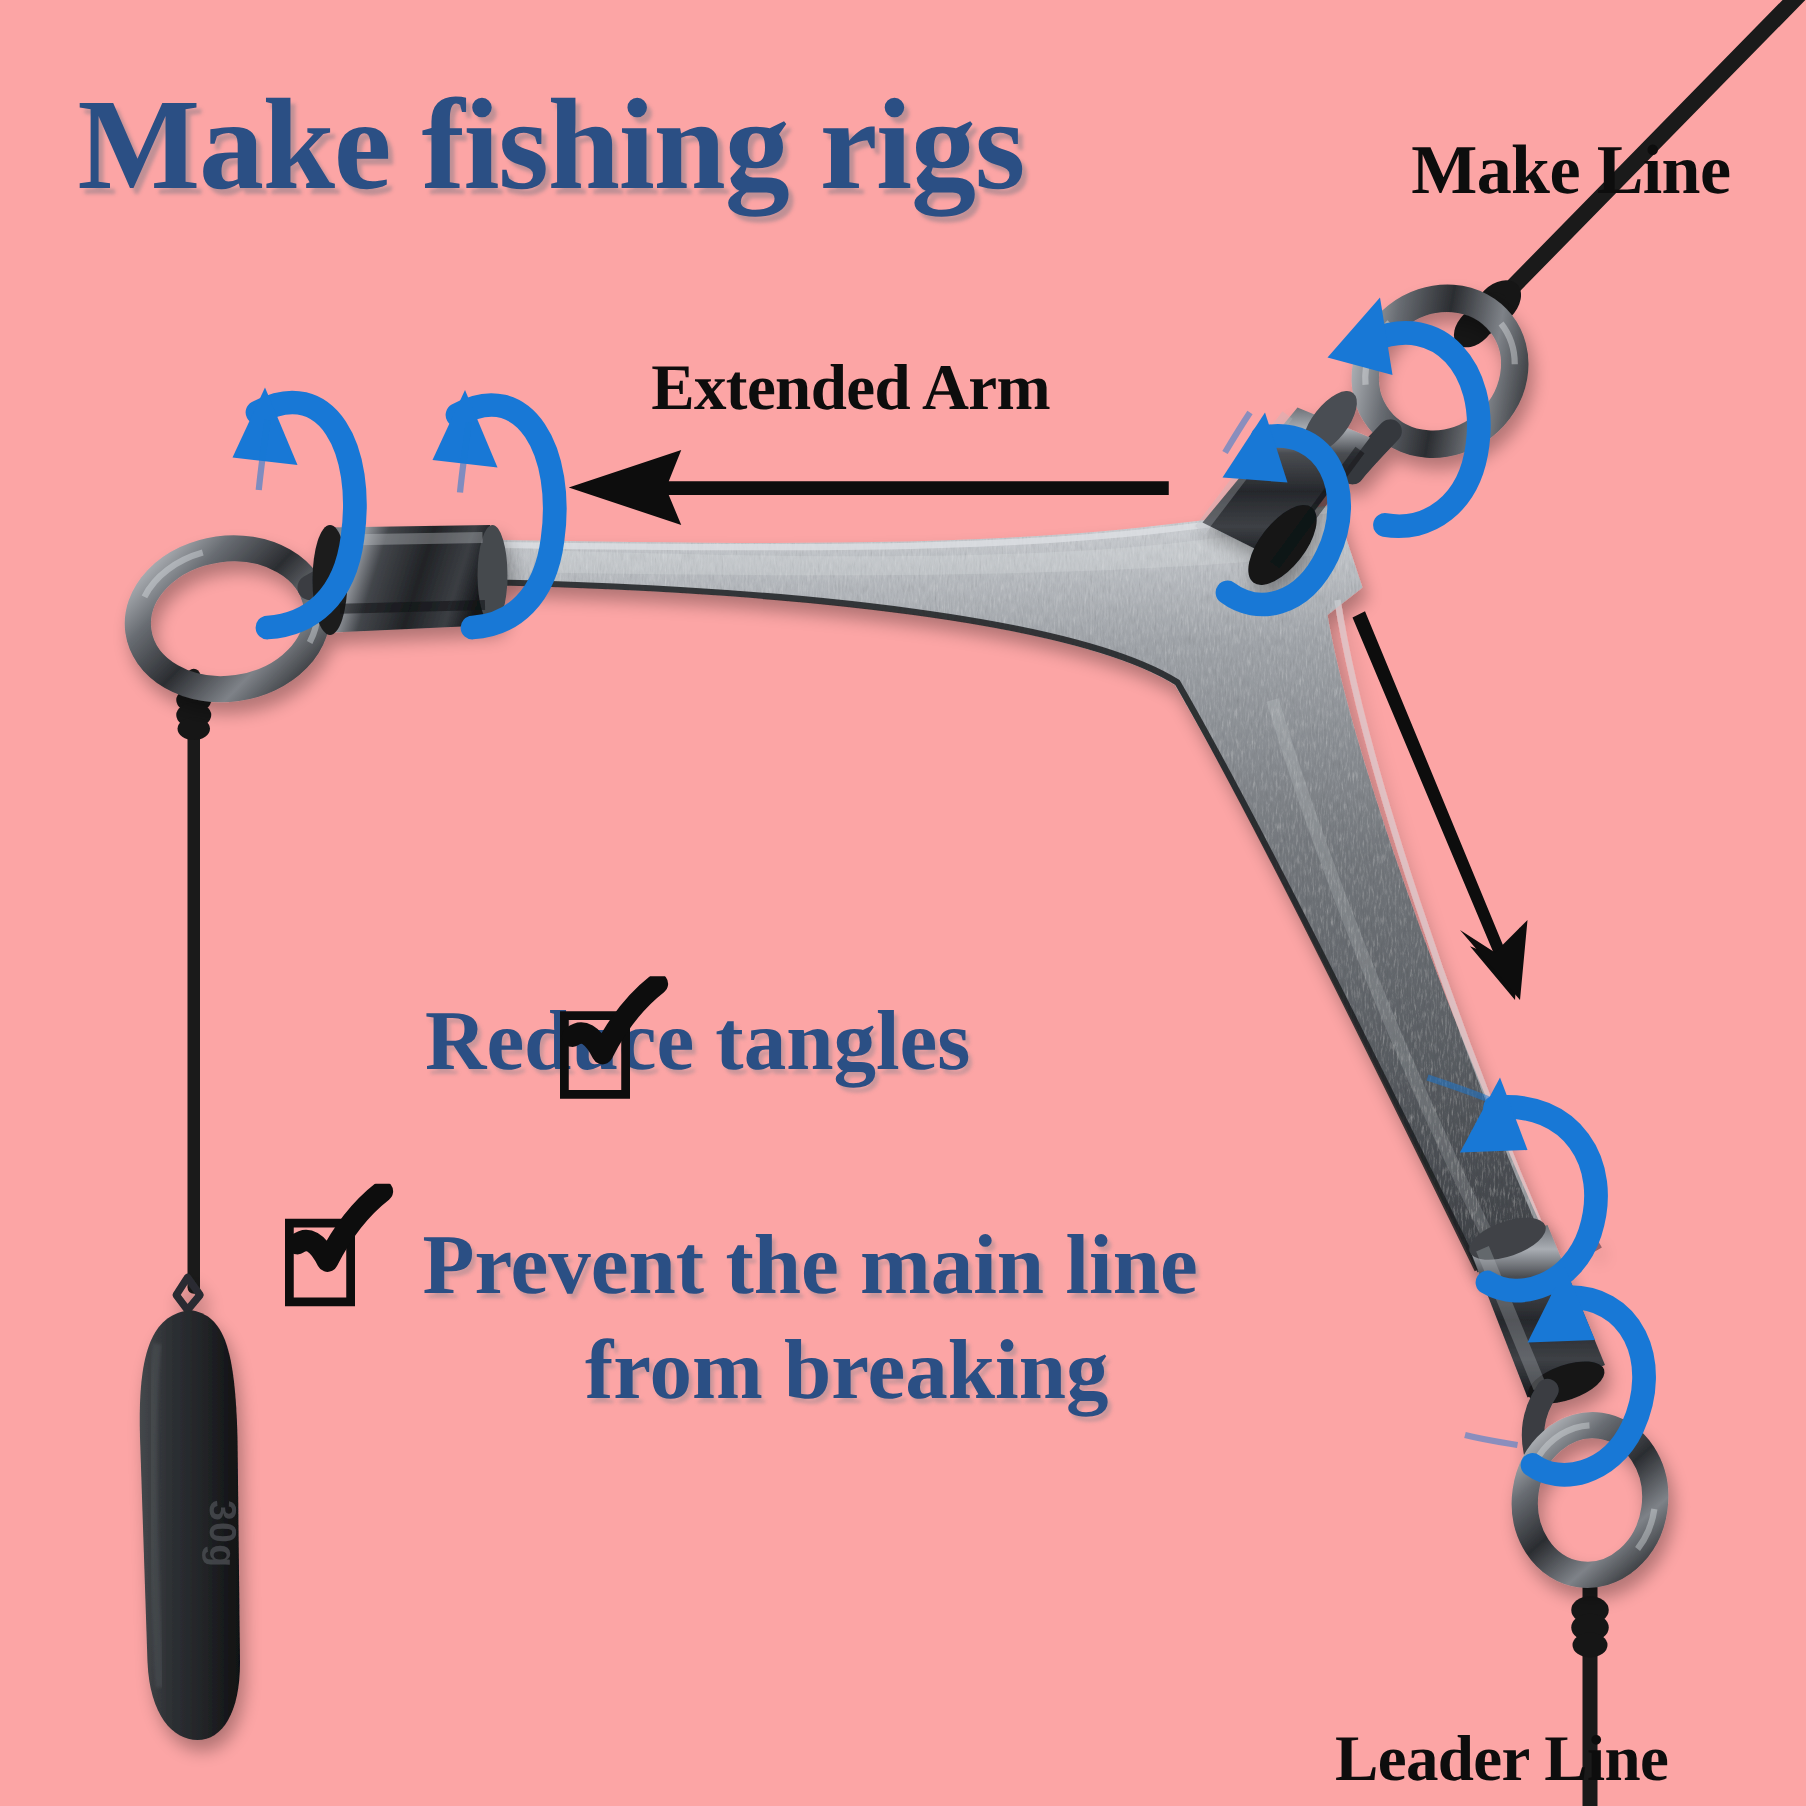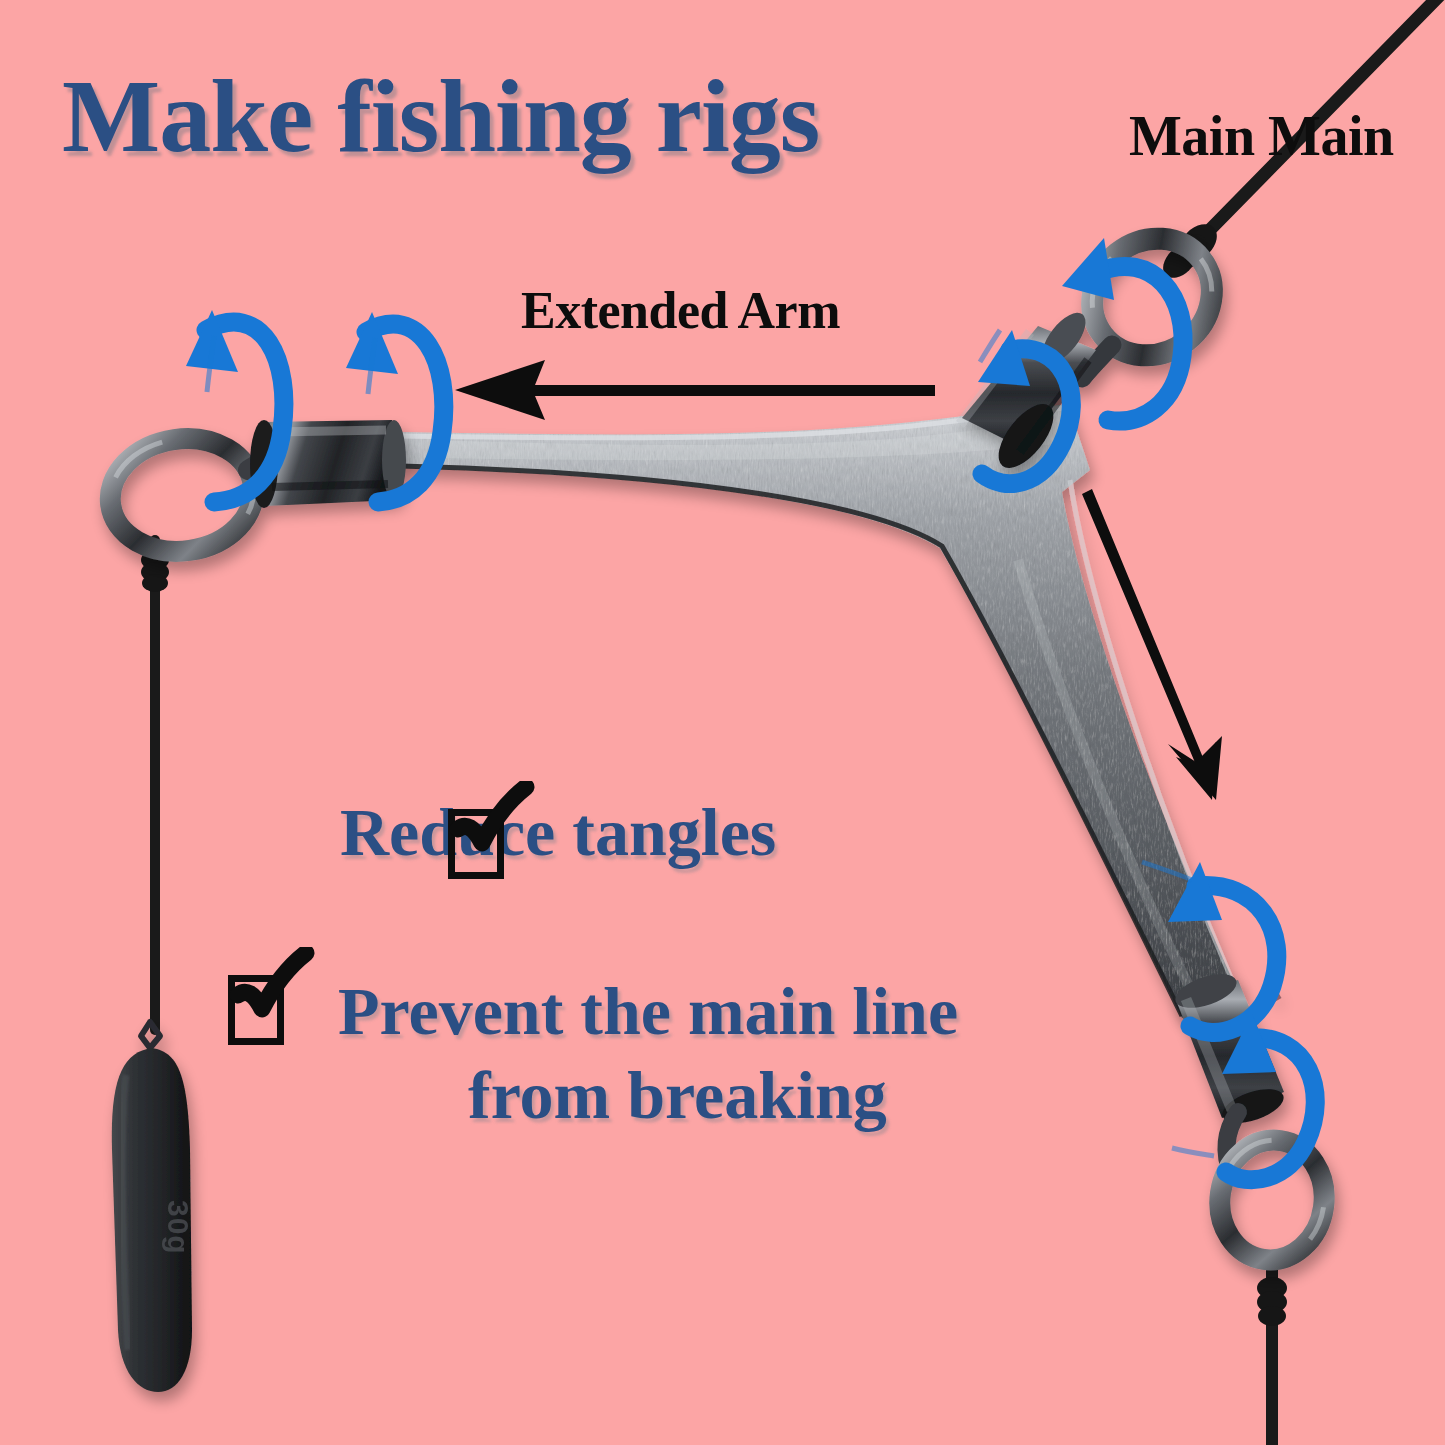--- a/index.html
+++ b/index.html
@@ -294,24 +294,25 @@
     </g>
 
     <g fill="#0d0d0d">
       <path d="M 1082 494 L 1196 765 L 1176 757 L 1212 800 L 1216 742 L 1204 760 L 1092 489 Z"></path>
       <path d="M 1168 744 L 1216 800 L 1222 736 L 1196 762 Z"></path>
     </g>
   </svg>
 
   <div class="title">Make fishing rigs</div>
 
-  <div class="blk-label" id="lbl-main-line">Main Main</div>
+  <div class="blk-label" id="lbl-main-line">Make Line</div>
 
   <div class="blk-label" id="lbl-extended-arm">Extended Arm</div>
 
+  <div class="blk-label" id="lbl-leader-line">Leader Line</div>
 
   <div class="bullets">
 
     <div class="bullet" id="bullet-1">
       <span class="checkbox" id="cb-1"></span>
       <svg class="check-mark" id="ck-1" viewBox="0 0 96 96">
         <path d="M 14 48 C 22 42, 30 46, 38 62 C 50 38, 64 20, 82 6" stroke="#0d0d0d" stroke-width="17" fill="none" stroke-linecap="round" stroke-linejoin="round"></path>
       </svg>
       <span class="bullet-text">Reduce tangles</span>
     </div>

